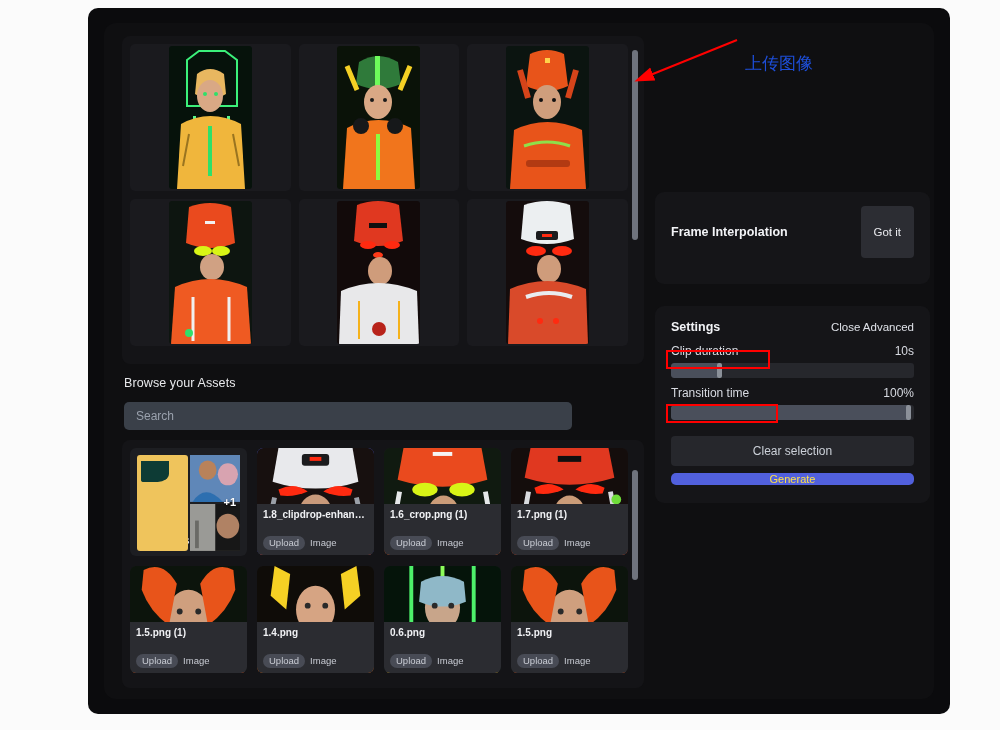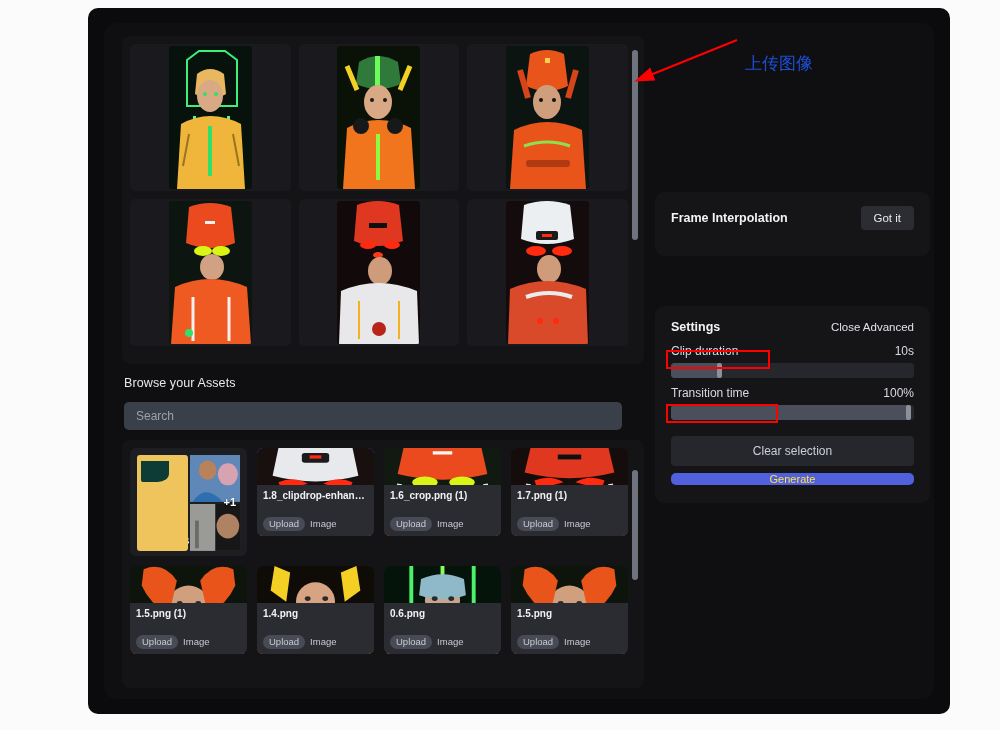--- a/index.html
+++ b/index.html
@@ -72,21 +72,21 @@
 
   
   .browse-label {
     position: absolute; left: 2px; top: 340px;
     font-size: 12.5px; color: #e8e9ec; letter-spacing: .1px;
   }
 
   
   .search-box {
     position: absolute; left: 2px; top: 366px;
-    width: 498px; height: 28px;
+    width: 448px; height: 28px;
     background: #3a4049;
     border-radius: 5px;
     display: flex; align-items: center;
     padding: 0 12px;
   }
   .search-box input {
     width: 100%; height: 100%;
     background: transparent; border: none; outline: none;
     color: #e6e8ec; font-size: 12px;
     font-family: "Liberation Sans", sans-serif;
@@ -102,21 +102,21 @@
     overflow: hidden;
   }
   .assets-grid {
     position: absolute; left: 8px; top: 8px;
     width: 498px;
     display: grid; grid-template-columns: repeat(4, 1fr);
     gap: 10px;
   }
   .asset-card {
     position: relative;
-    height: 88px;
+    height: 107px;
     border-radius: 6px;
     overflow: hidden;
     background: #1d1e22;
   }
   .asset-card.selected {
     outline: 2px solid #4f5fe0;
     outline-offset: -2px;
   }
   .asset-art { position: absolute; inset: 0; }
   .asset-meta {
@@ -178,21 +178,21 @@
   .card-settings { position: absolute; left: 0; top: 306px; width: 275px; }
 
   .card-head {
     display: flex; align-items: center; justify-content: space-between;
     margin-bottom: 10px;
   }
   .card-title { font-size: 12.5px; font-weight: bold; color: #f2f3f6; }
   .got-it-btn {
     background: #2c2d33; color: #e9eaee;
     font-size: 11.5px; border: none; border-radius: 4px;
-    padding: 6px 13px; cursor: pointer;
+    padding: 20px 13px; cursor: pointer;
     font-family: "Liberation Sans", sans-serif;
   }
   .card-body {
     font-size: 11.5px; line-height: 17px; color: #a9b0bb;
   }
 
   .link-btn {
     font-size: 11.5px; color: #dfe2e8; cursor: pointer;
     background: none; border: none; font-family: "Liberation Sans", sans-serif;
   }

